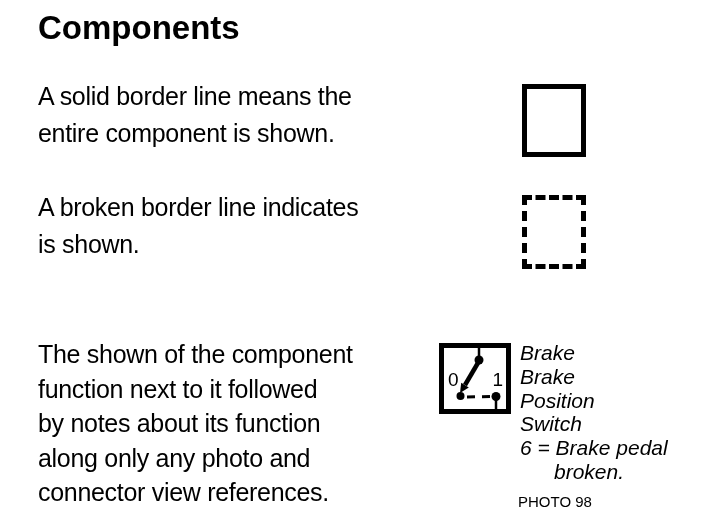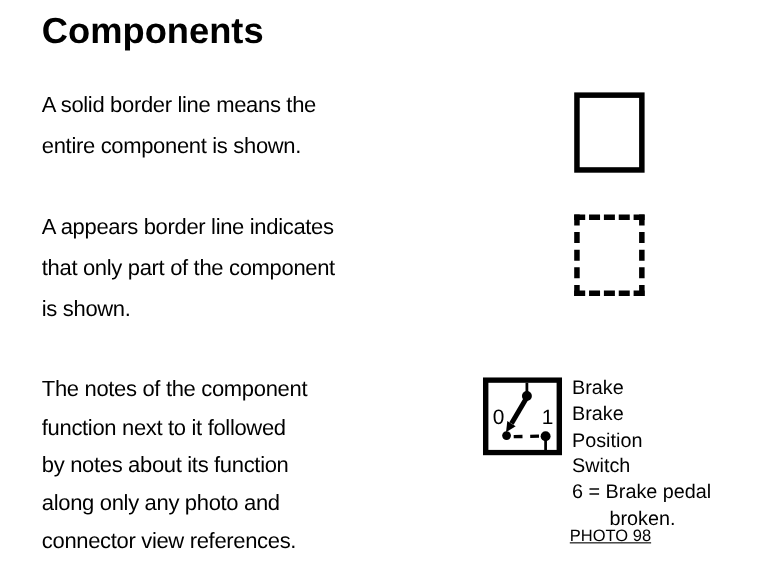--- a/index.html
+++ b/index.html
@@ -18,21 +18,21 @@
     top: 8px;
     margin: 0;
     font-size: 33px;
     font-weight: bold;
     line-height: 40px;
     white-space: nowrap;
   }
   .para {
     position: absolute;
     left: 38px;
-    font-size: 20px;
+    font-size: 25px;
     font-weight: 400;
     letter-spacing: -0.3px;
     white-space: nowrap;
   }
   .para-1 { top: 78px;  line-height: 37px; }
   .para-2 { top: 189px; line-height: 37px; }
   .para-3 { top: 337px; line-height: 34.6px; }
   .symbol-solid-box {
     position: absolute;
     left: 522px; top: 84px;
@@ -53,56 +53,55 @@
     position: absolute;
     left: 439px; top: 343px;
   }
   .switch-svg text {
     font-family: "Liberation Sans", sans-serif;
     fill: #000000;
   }
   .annotation {
     position: absolute;
     left: 520px; top: 341px;
-    font-size: 18px;
+    font-size: 21px;
     line-height: 23.8px;
     white-space: nowrap;
+    font-style: italic;
   }
   .annotation .indent { padding-left: 34px; }
   .photo-ref {
     position: absolute;
-    left: 518px; top: 479px;
+    left: 518px; top: 493px;
     font-size: 15px;
     line-height: 17px;
     white-space: nowrap;
-    text-decoration: underline;
   }
 </style>
 </head>
 <body>
 
 <div class="page">
 
   <h1 class="title">Components</h1>
 
   <div class="para para-1">
     <div>A solid border line means the</div>
     <div>entire component is shown.</div>
   </div>
   <div class="symbol-solid-box"></div>
 
   <div class="para para-2">
-    <div>A appears border line indicates</div>
-    <div>that only part of the component</div>
+    <div>A broken border line indicates</div>
     <div>is shown.</div>
   </div>
   <div class="symbol-dashed-box"></div>
 
   <div class="para para-3">
-    <div>The notes of the component</div>
+    <div>The shown of the component</div>
     <div>function next to it followed</div>
     <div>by notes about its function</div>
     <div>along only any photo and</div>
     <div>connector view references.</div>
   </div>
 
   <svg class="switch-svg" width="72" height="71" viewBox="0 0 72 71">
     <rect x="2.5" y="2.5" width="67" height="66" fill="none" stroke="#000000" stroke-width="5"></rect>
     <line x1="40" y1="5" x2="40" y2="14" stroke="#000000" stroke-width="2.5"></line>
     <circle cx="40" cy="17" r="4.5" fill="#000000"></circle>

